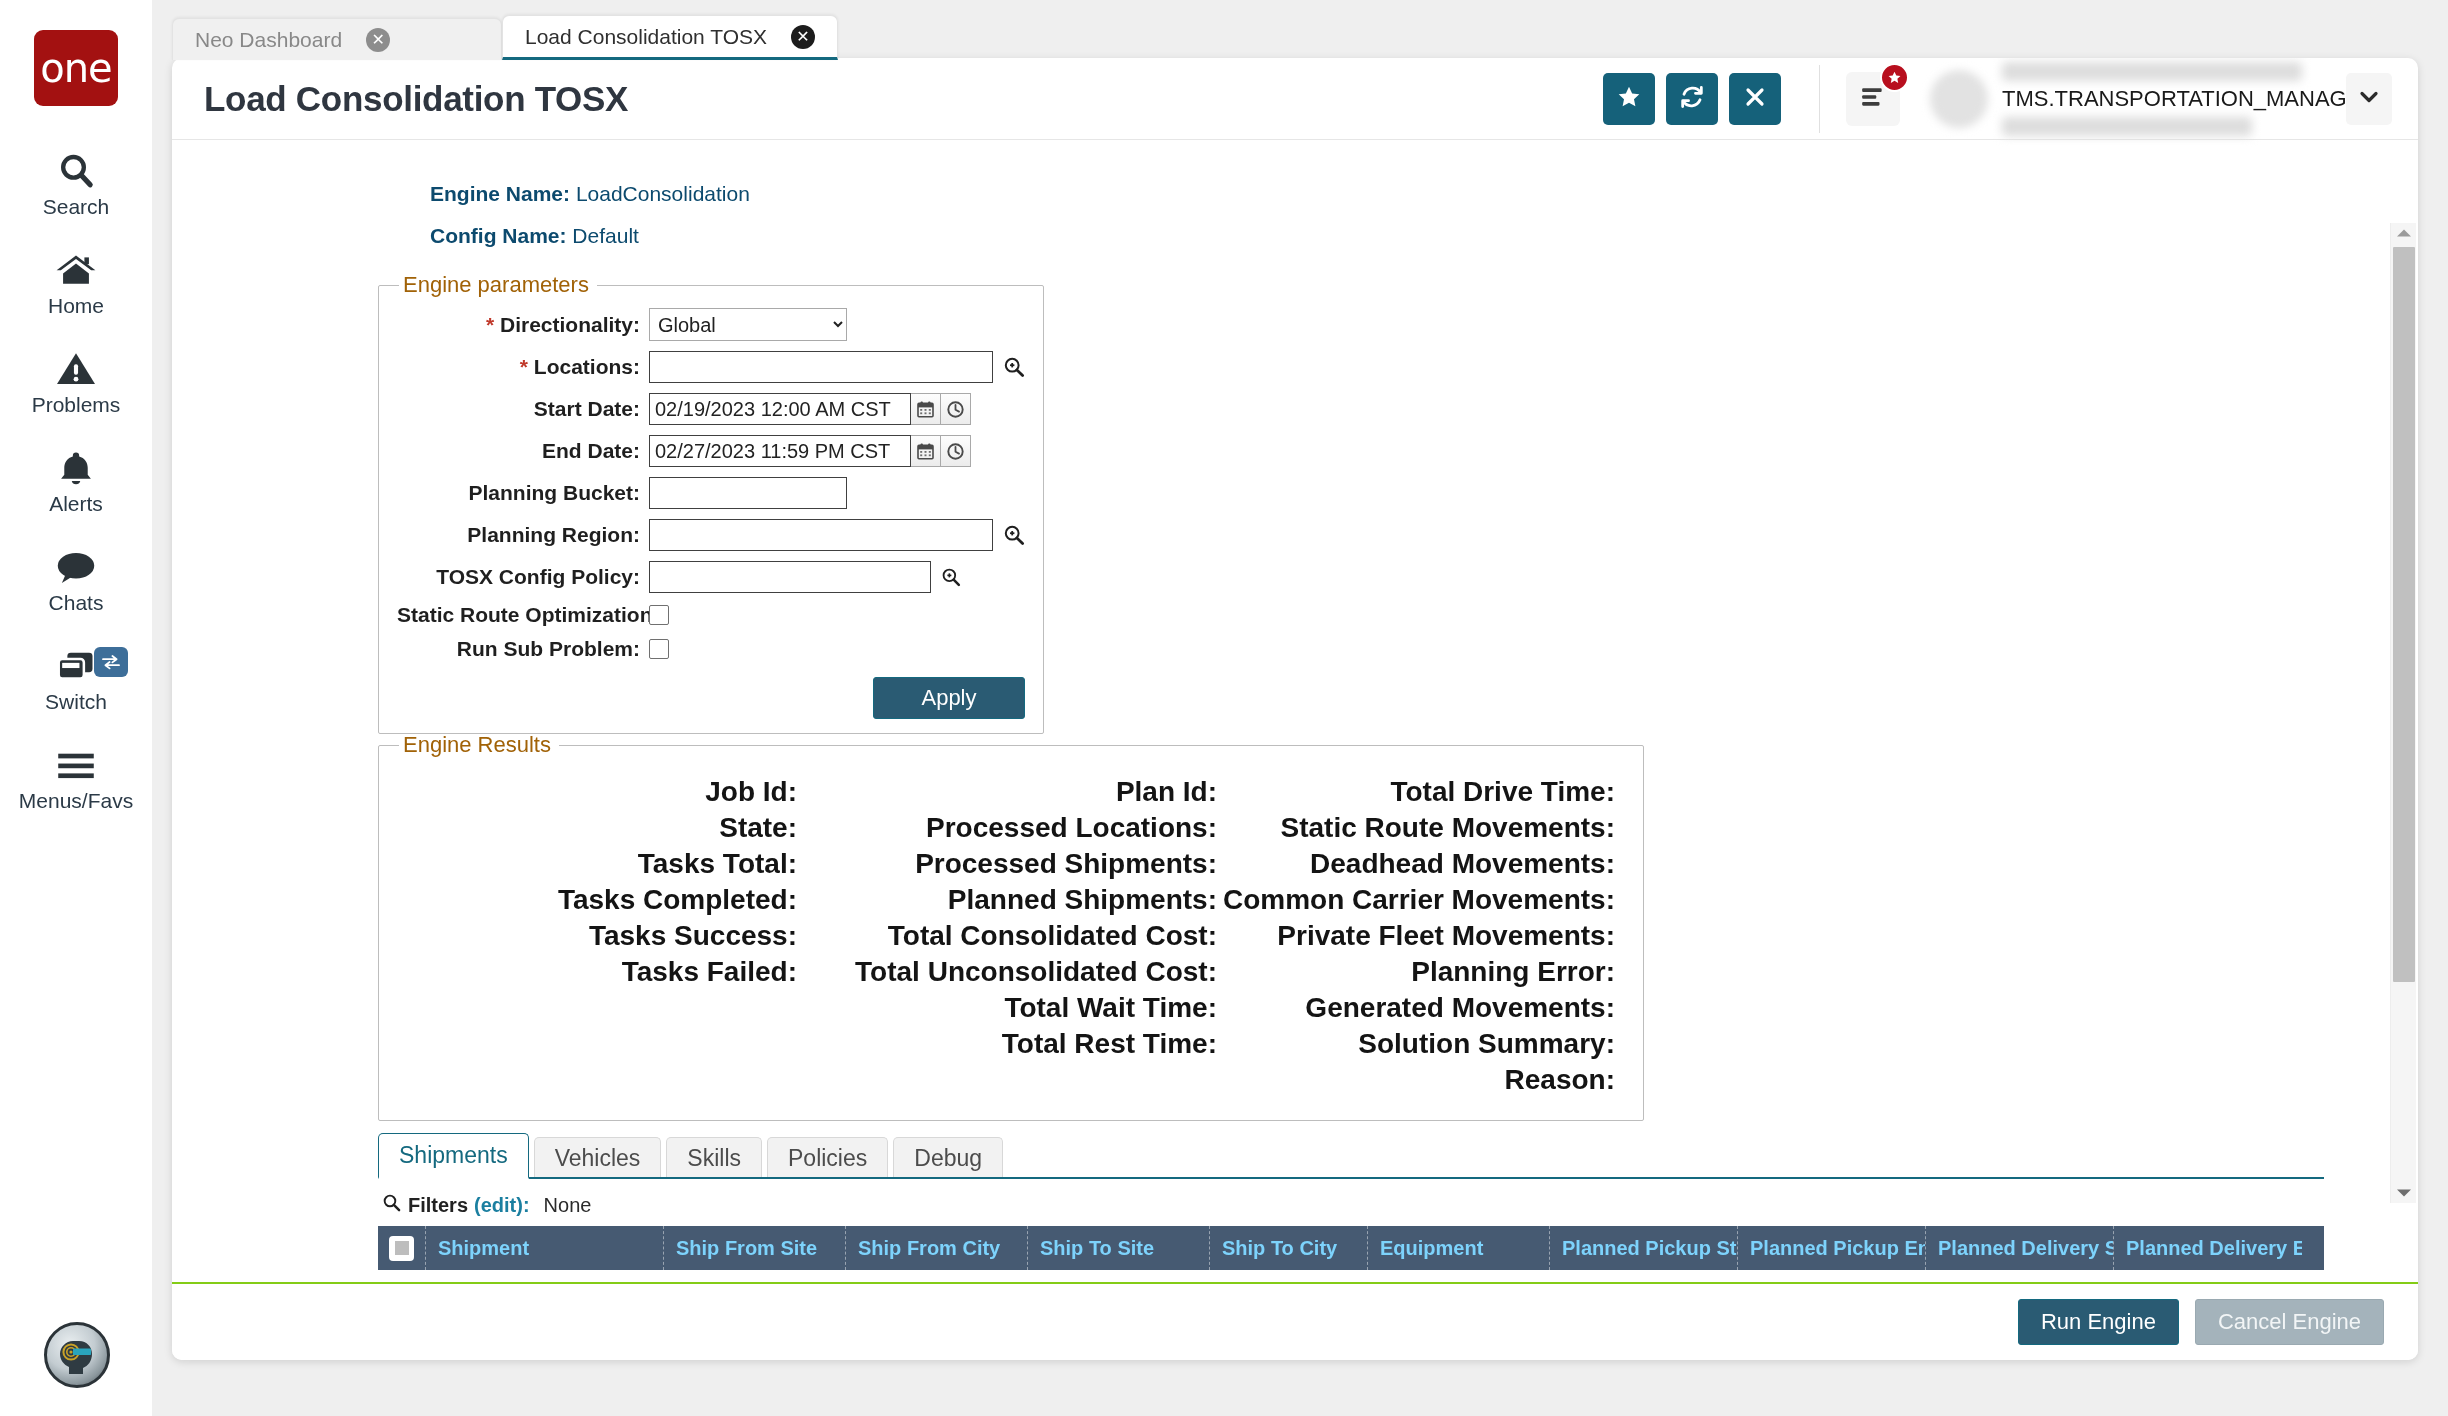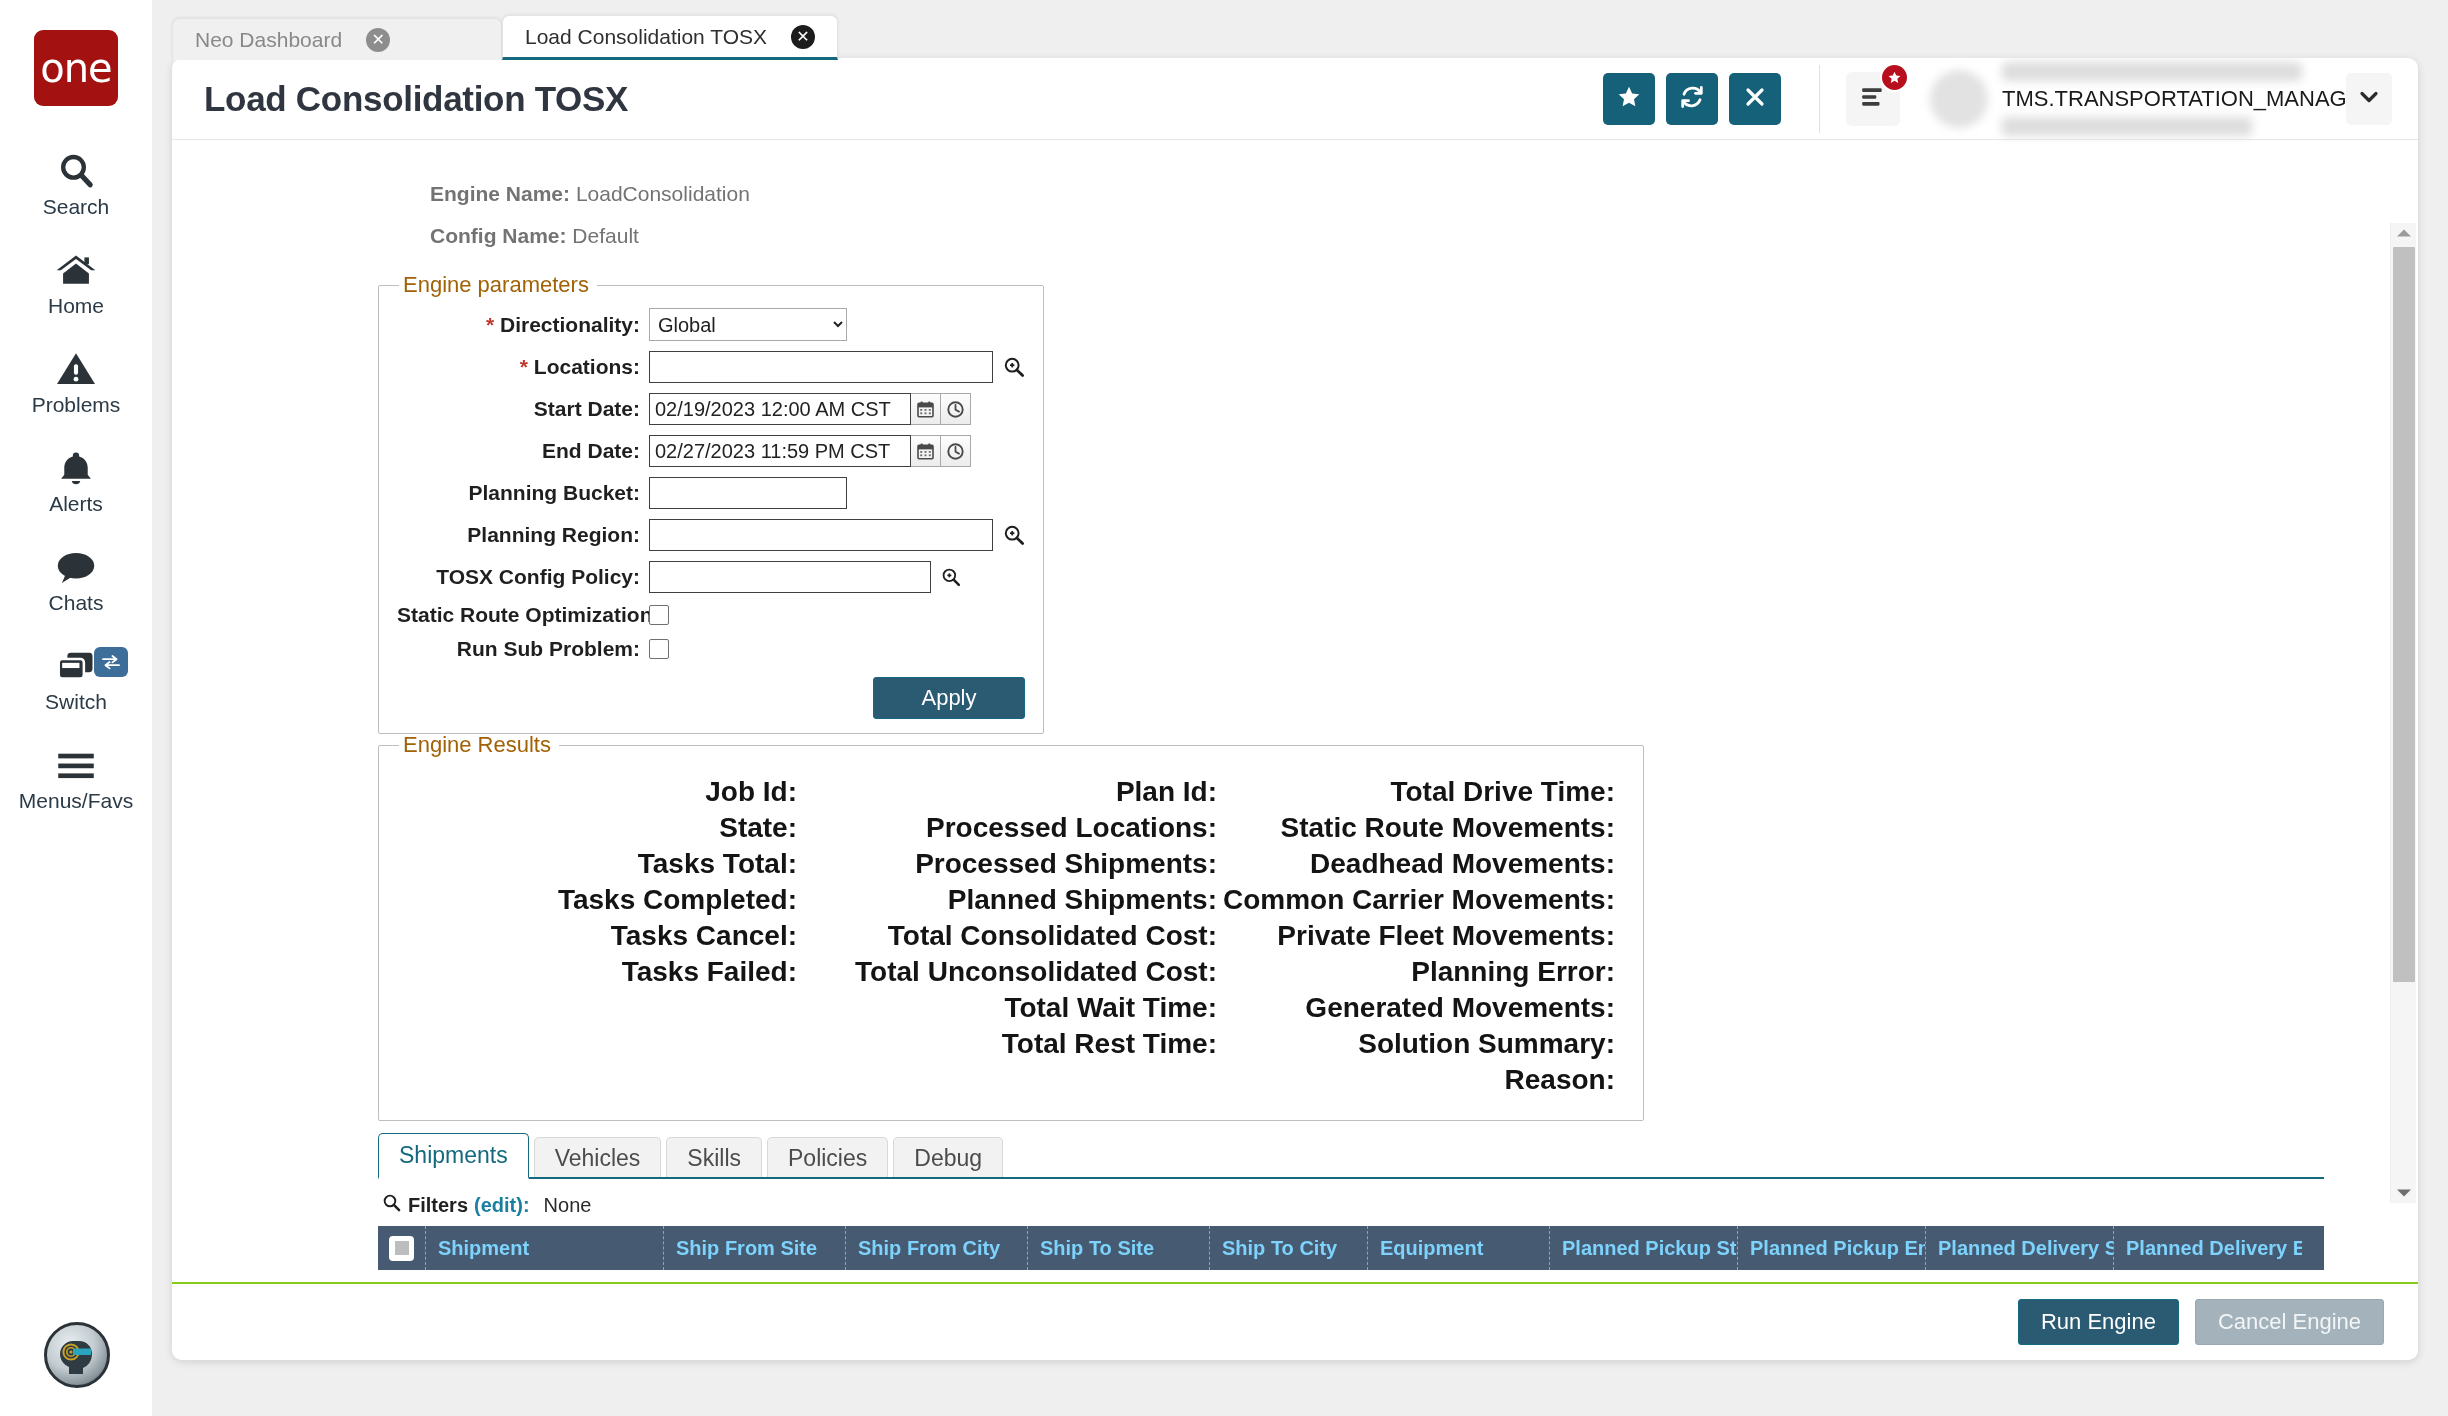--- a/index.html
+++ b/index.html
@@ -125,21 +125,21 @@
   .user-name { font-size: 22px; color: #1a1a1a; white-space: nowrap; }
   .caret-btn {
     width: 46px; height: 52px; background: #f5f5f5; border-radius: 5px;
     display:flex; align-items:center; justify-content:center; margin-left: 14px; cursor:pointer;
   }
 
   
   .pg-body { position: relative; height: calc(100% - 82px - 78px); overflow: hidden; }
   .scroll-inner { padding: 42px 0 0 0; position:relative; height:100%; }
 
-  .kv-line { font-size: 21px; color:#737373; margin-left: 258px; margin-bottom: 18px; }
+  .kv-line { font-size: 21px; color:#0c4a6e; margin-left: 258px; margin-bottom: 18px; }
   .kv-line .k { font-weight: bold; }
   .kv-line.k2 { margin-left: 258px; }
 
   fieldset.grp {
     border: 1px solid #bdbdbd; border-radius: 2px;
     margin: 0 0 0 206px; padding: 10px 18px 14px 18px;
   }
   fieldset.grp > legend {
     font-size: 22px; color: #a16207; padding: 0 8px 0 4px; margin-left: 2px;
   }
@@ -611,21 +611,21 @@
                 <div class="res-row">
                     <span class="res-lab">State:</span>
                   </div>
                 <div class="res-row">
                     <span class="res-lab">Tasks Total:</span>
                   </div>
                 <div class="res-row">
                     <span class="res-lab">Tasks Completed:</span>
                   </div>
                 <div class="res-row">
-                    <span class="res-lab">Tasks Cancel:</span>
+                    <span class="res-lab">Tasks Success:</span>
                   </div>
                 <div class="res-row">
                     <span class="res-lab">Tasks Failed:</span>
                   </div>
               </div>
               <div class="res-col c2">
                 <div class="res-row">
                     <span class="res-lab">Plan Id:</span>
                   </div>
                 <div class="res-row">

